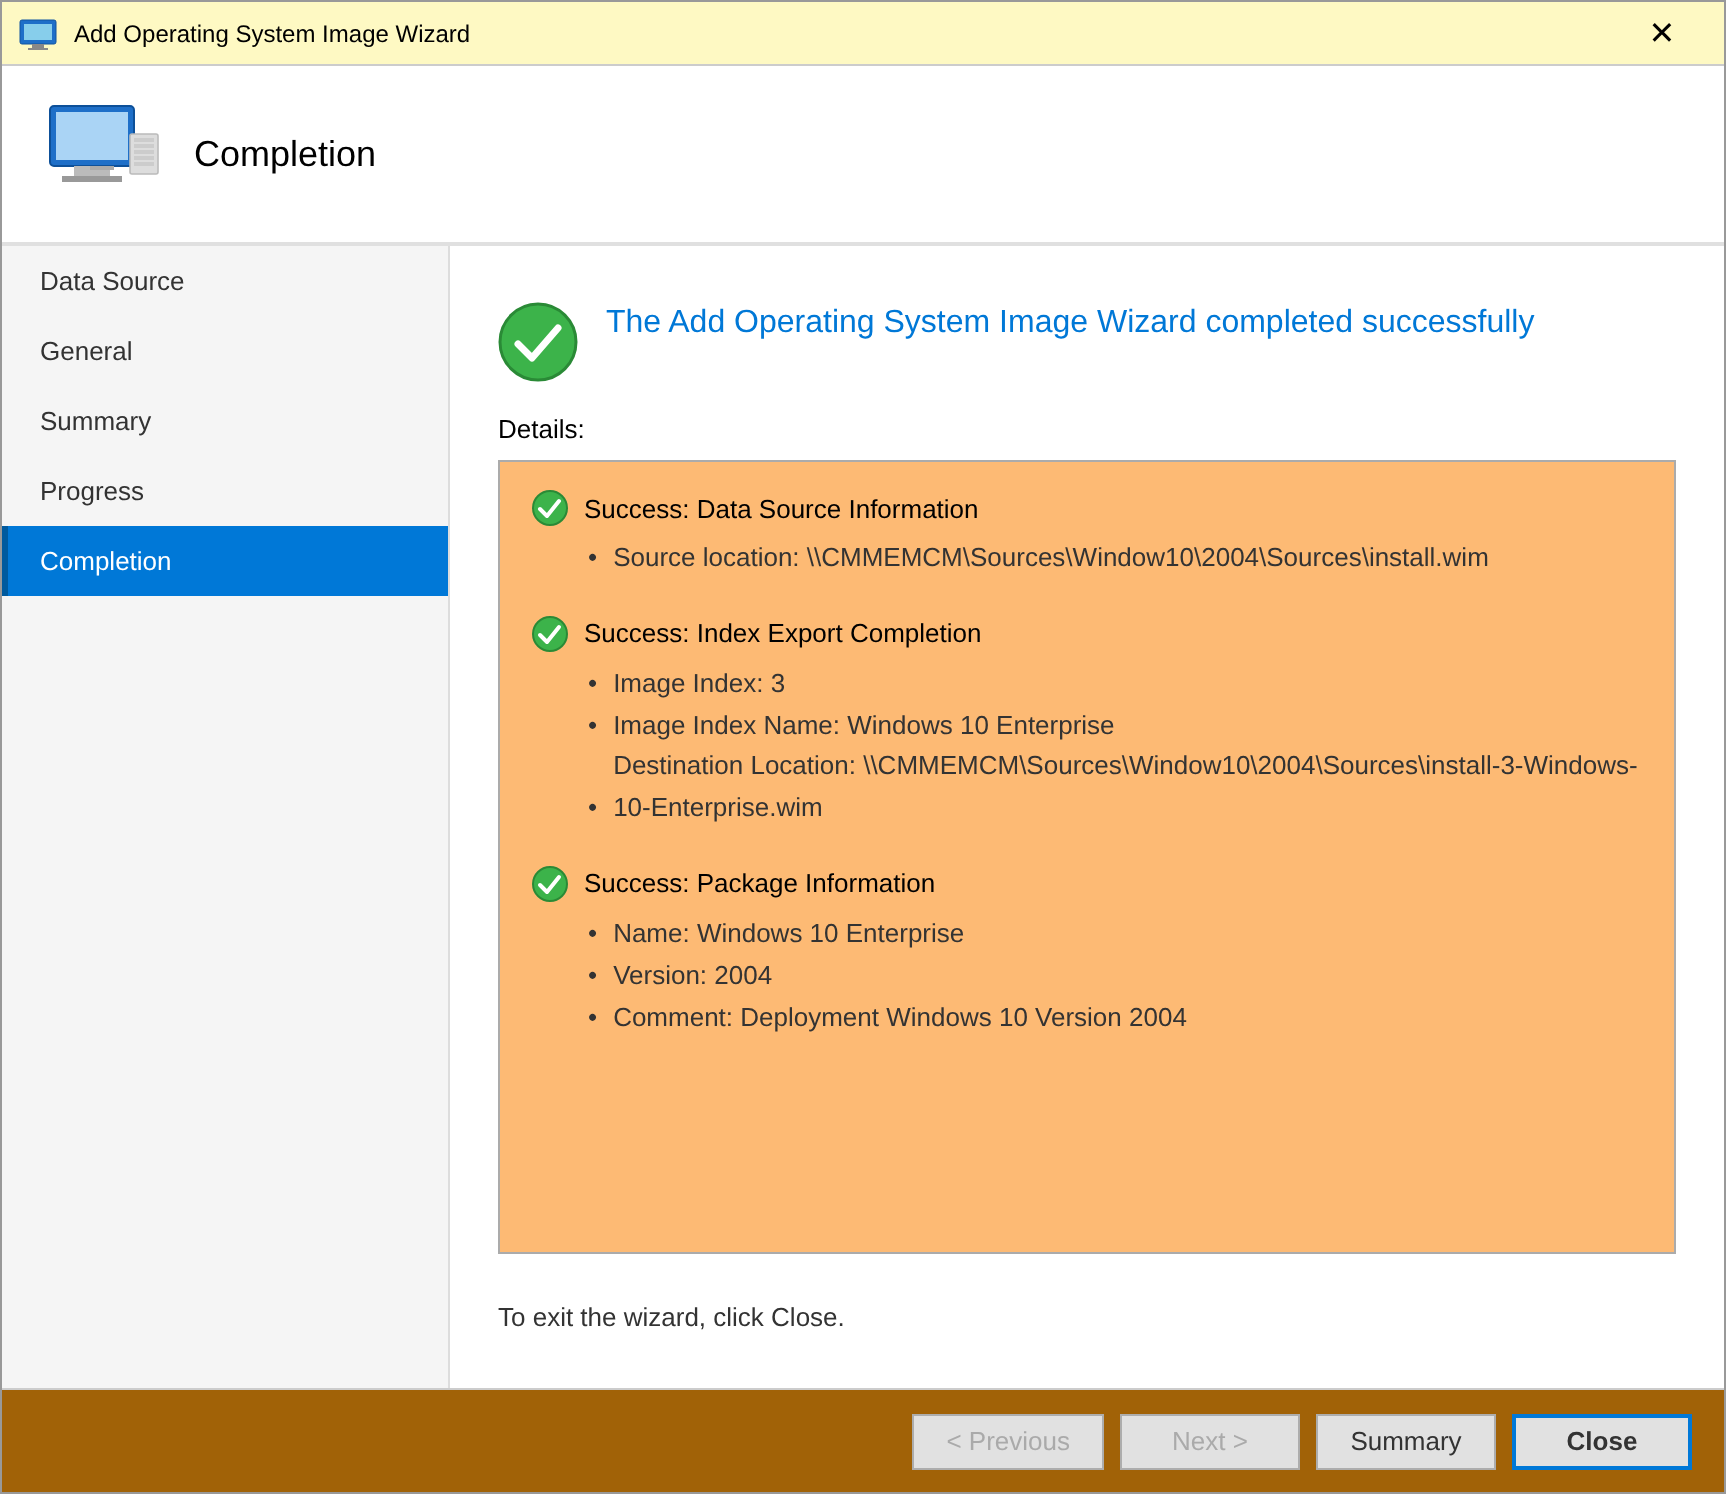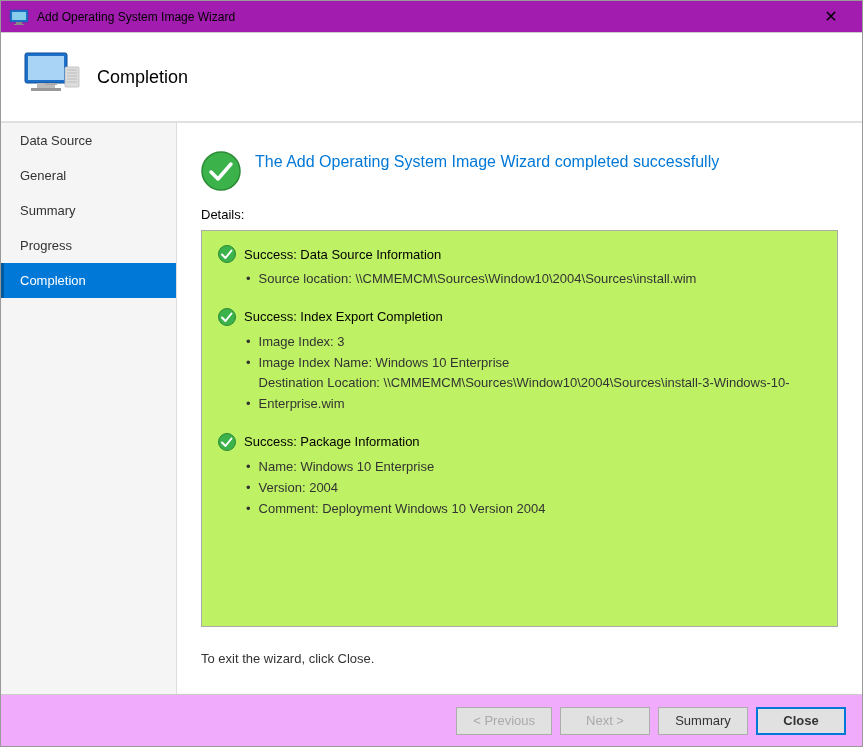--- a/index.html
+++ b/index.html
@@ -15,21 +15,21 @@
     .window {
       width: 863px;
       height: 747px;
       background: #ffffff;
       border: 1px solid #999;
       box-shadow: 2px 2px 10px rgba(0,0,0,0.3);
       display: flex;
       flex-direction: column;
     }
     .title-bar {
-      background: #a21caf;
+      background: #fef9c3;
       height: 32px;
       display: flex;
       align-items: center;
       padding: 0 8px;
       border-bottom: 1px solid #ccc;
       flex-shrink: 0;
     }
     .title-bar-icon {
       width: 20px;
       height: 20px;
@@ -70,21 +70,21 @@
       font-size: 18px;
       font-weight: 400;
       color: #000;
     }
     .main-area {
       display: flex;
       flex: 1;
       overflow: hidden;
     }
     .sidebar {
-      width: 176px;
+      width: 224px;
       background: #f5f5f5;
       border-right: 1px solid #ddd;
       flex-shrink: 0;
     }
     .sidebar-item {
       padding: 10px 16px;
       font-size: 13px;
       color: #333;
       cursor: default;
       border-left: 3px solid transparent;
@@ -119,21 +119,21 @@
       font-weight: 400;
       line-height: 1.4;
     }
     .details-label {
       font-size: 13px;
       color: #000;
       margin-bottom: 8px;
     }
     .details-box {
       border: 1px solid #ababab;
-      background: #bef264;
+      background: #fdba74;
       padding: 14px 16px;
       flex: 1;
       margin-bottom: 14px;
       overflow-y: auto;
       min-height: 250px;
     }
     .detail-section {
       margin-bottom: 18px;
     }
     .detail-section:last-child {
@@ -170,21 +170,21 @@
       margin-right: 8px;
       flex-shrink: 0;
     }
     .exit-text {
       font-size: 13px;
       color: #333;
       margin-top: 10px;
     }
     .footer {
       height: 52px;
-      background: #f0abfc;
+      background: #a16207;
       border-top: 1px solid #ccc;
       display: flex;
       align-items: center;
       justify-content: flex-end;
       padding: 0 16px;
       gap: 8px;
       flex-shrink: 0;
     }
     .btn {
       min-width: 90px;

